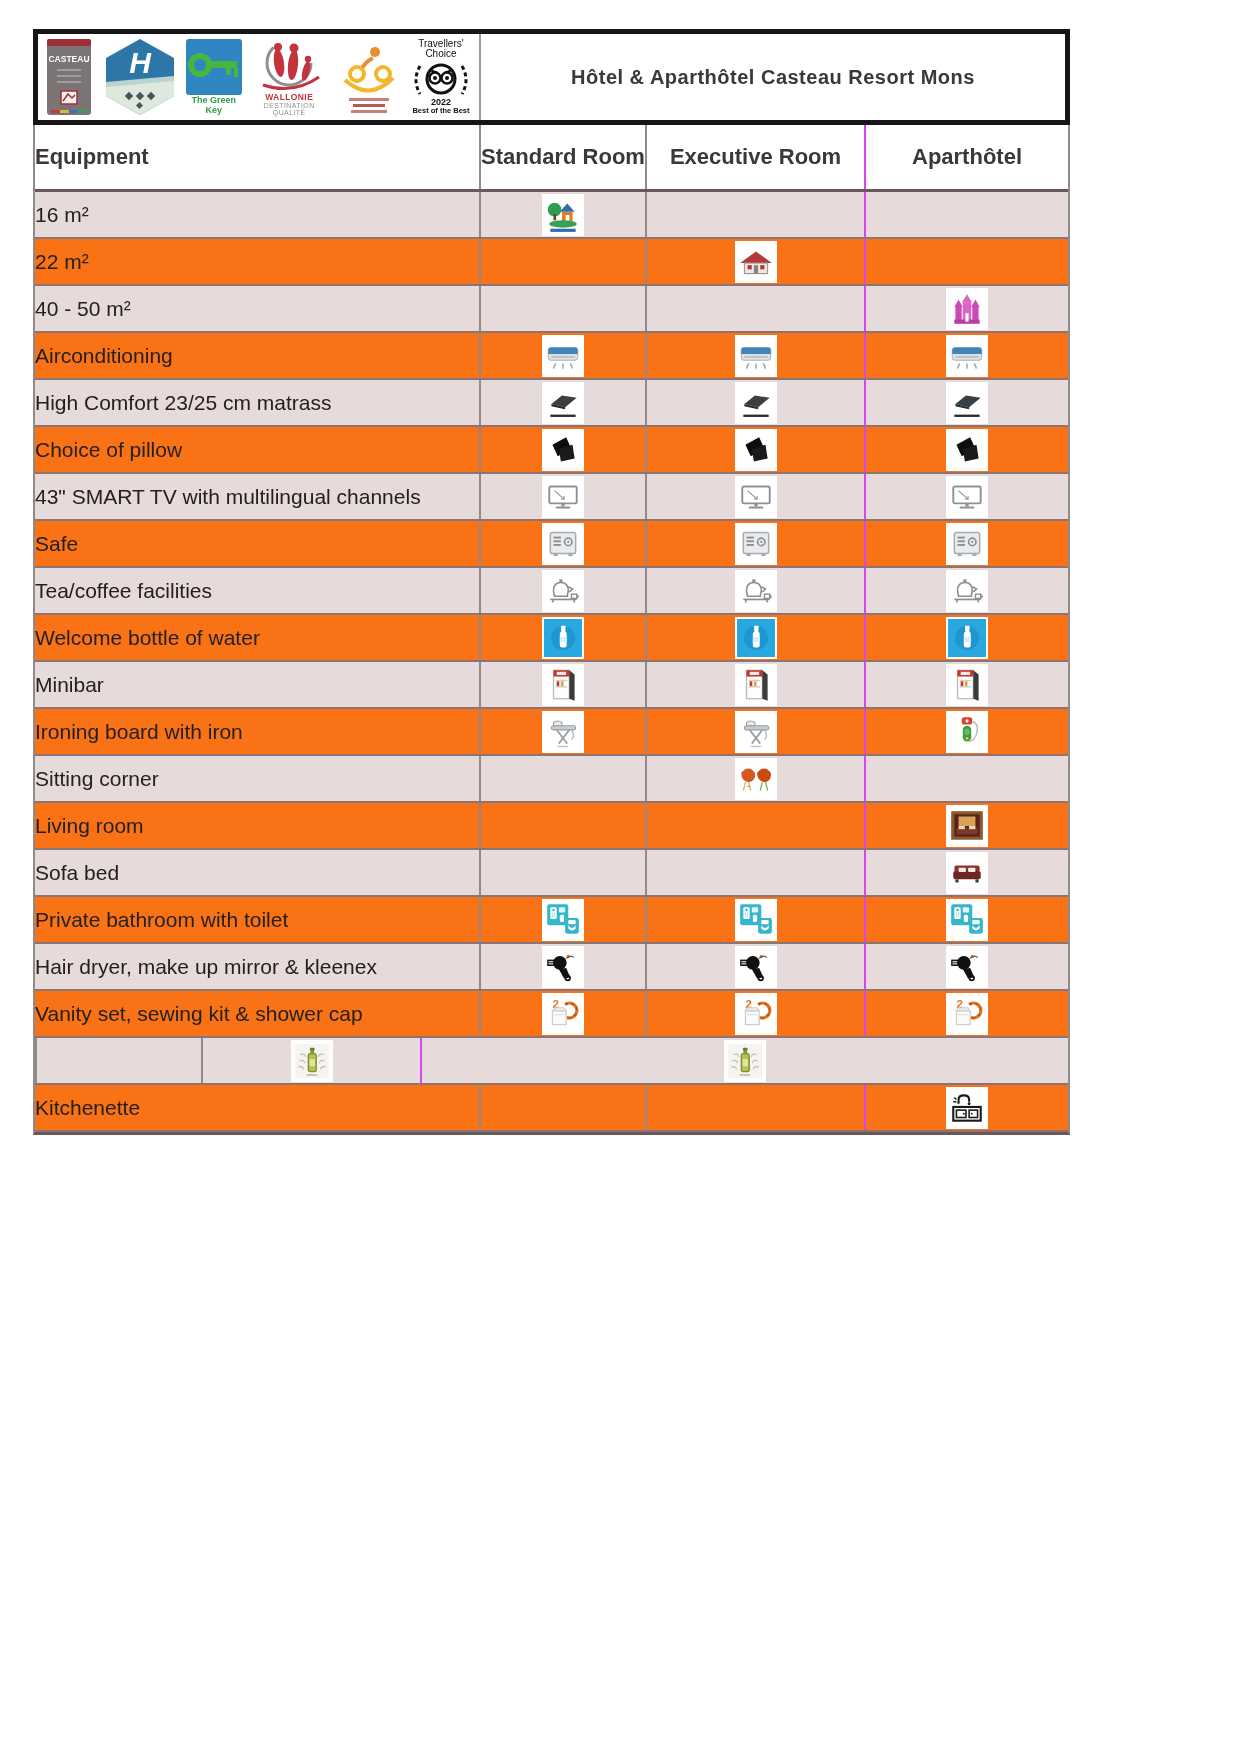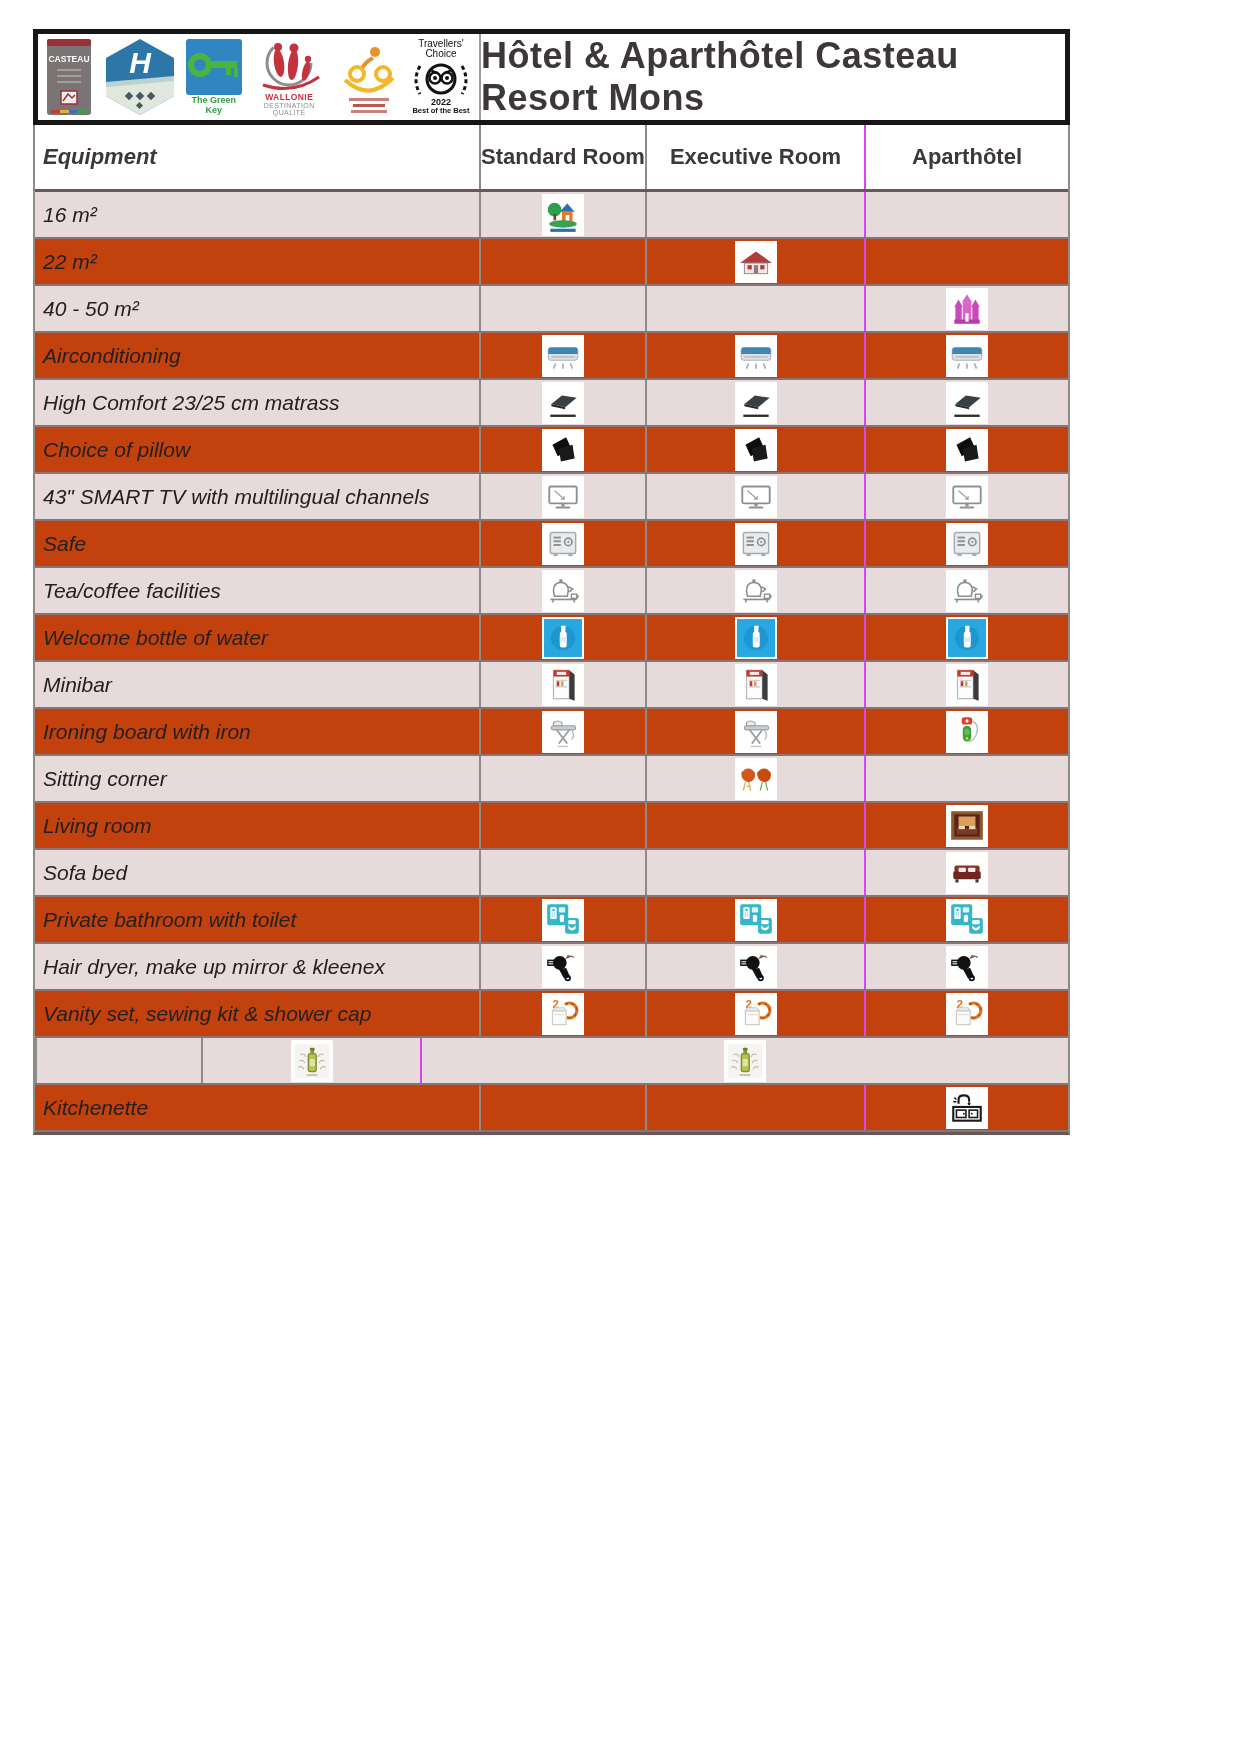--- a/index.html
+++ b/index.html
@@ -5,40 +5,40 @@
   html,body{margin:0;padding:0;background:#ffffff;}
   .page{position:relative;width:1240px;height:1753px;background:#ffffff;
         font-family:"Liberation Sans",sans-serif;color:#2e2a2a;overflow:hidden;}
   .sheet{position:absolute;left:33px;top:29px;width:1037px;}
 
   
   .header-box{display:flex;height:86px;border:5px solid #161616;background:#ffffff;}
   .logo-strip{width:443px;border-right:2px solid #9b9b9b;display:flex;align-items:center;
               justify-content:space-between;padding:2px 5px;box-sizing:border-box;}
   .title-box{flex:1;display:flex;align-items:center;justify-content:center;}
-  .title-box .title{font-size:36px;font-weight:bold;color:#3d3737;letter-spacing:.5px;}
+  .title-box .title{font-size:20px;font-weight:bold;color:#3d3737;letter-spacing:.5px;}
   .logo{display:flex;flex-direction:column;align-items:center;justify-content:center;
         font-size:8px;line-height:1.05;text-align:center;}
   .gk-text{color:#2f9e42;font-weight:bold;font-size:9px;margin-top:1px;}
   .wal-red{color:#c4323e;font-weight:bold;font-size:8.5px;letter-spacing:.4px;}
   .wal-gray{color:#8e8e8e;font-size:7px;letter-spacing:.4px;}
   .tc-top{font-weight:normal;font-size:10px;color:#111;}
   .tc-year{font-weight:bold;font-size:9px;color:#111;margin-top:-2px;}
   .tc-best{font-weight:bold;font-size:7.5px;color:#111;}
 
   
   .equip-table{border-left:2px solid #8f8b8b;border-right:2px solid #8f8b8b;
                border-bottom:3px solid #6b5757;}
   .t-head{display:flex;height:64px;background:#ffffff;border-bottom:3px solid #6b5757;}
   .t-head .hc{display:flex;align-items:center;justify-content:center;
               font-size:22px;font-weight:bold;color:#3d3737;box-sizing:border-box;}
-  .row{display:flex;height:45px;border-bottom:2px solid #8c7474;background:#c2410c;}
+  .row{display:flex;height:45px;border-bottom:2px solid #8c7474;background:#f97316;}
   .row:nth-child(odd){background:#e6dada;}
-  .c-equip{width:444px;display:flex;align-items:center;padding-left:8px;box-sizing:border-box;
-           font-size:21px;color:#242020;font-style:italic;}
+  .c-equip{width:444px;display:flex;align-items:center;padding-left:0;box-sizing:border-box;
+           font-size:21px;color:#242020;}
   .c-icon{display:flex;align-items:center;justify-content:center;box-sizing:border-box;}
   .c-std{width:166px;border-left:2px solid #8f8b8b;}
   .c-exec{width:219px;border-left:2px solid #8f8b8b;}
   .c-apart{flex:1;border-left:2px solid #d946ef;}
   .t-head .c-equip{justify-content:flex-start;}
   .icon-tile{width:42px;height:42px;background:#ffffff;display:flex;align-items:center;
              justify-content:center;flex:0 0 auto;}
   .icon-tile svg{width:38px;height:38px;display:block;}
   .logo svg{display:block;}
 </style>

